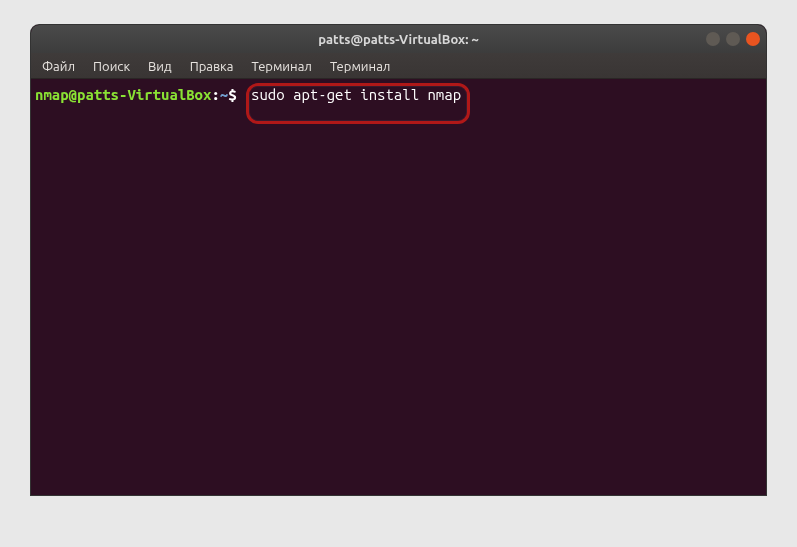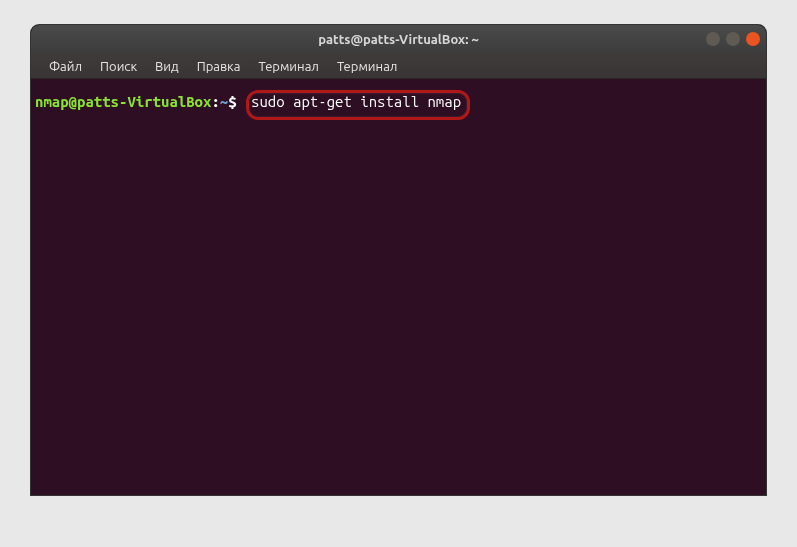--- a/index.html
+++ b/index.html
@@ -54,21 +54,21 @@
       justify-content: center;
     }
     .ctrl-min { background: #5f5a54; }
     .ctrl-max { background: #5f5a54; }
     .ctrl-close { background: #e95420; }
     .menubar {
       height: 26px;
       background: linear-gradient(to bottom, #3f3b3a 0%, #393534 100%);
       display: flex;
       align-items: center;
-      padding: 0 10px;
+      padding: 0 3px;
       gap: 2px;
       border-bottom: 1px solid #2a2625;
     }
     .menu-item {
       color: #e8e4e0;
       font-size: 13px;
       padding: 3px 8px;
       cursor: default;
     }
     .terminal {
@@ -81,25 +81,24 @@
       height: calc(100% - 54px);
     }
     .prompt-user { color: #8ae234; font-weight: bold; }
     .prompt-colon { color: #ffffff; font-weight: bold; }
     .prompt-tilde { color: #729fcf; font-weight: bold; }
     .prompt-dollar { color: #ffffff; font-weight: bold; }
     .cmd-highlight {
       display: inline-block;
       border: 3px solid #b01818;
       border-radius: 12px;
-      padding: 0 6px 5px 2px;
+      padding: 0 6px 16px 2px;
       color: #ffffff;
       margin-left: 1px;
       box-shadow: 0 0 0 1px rgba(255,255,255,0.05) inset;
-      margin-top: 7px;
     }
   </style>
 </head>
 <body>
 
 <div class="window">
   <div class="titlebar">
     <div class="title">patts@patts-VirtualBox: ~</div>
     <div class="window-controls">
       <div class="ctrl ctrl-min"></div>

